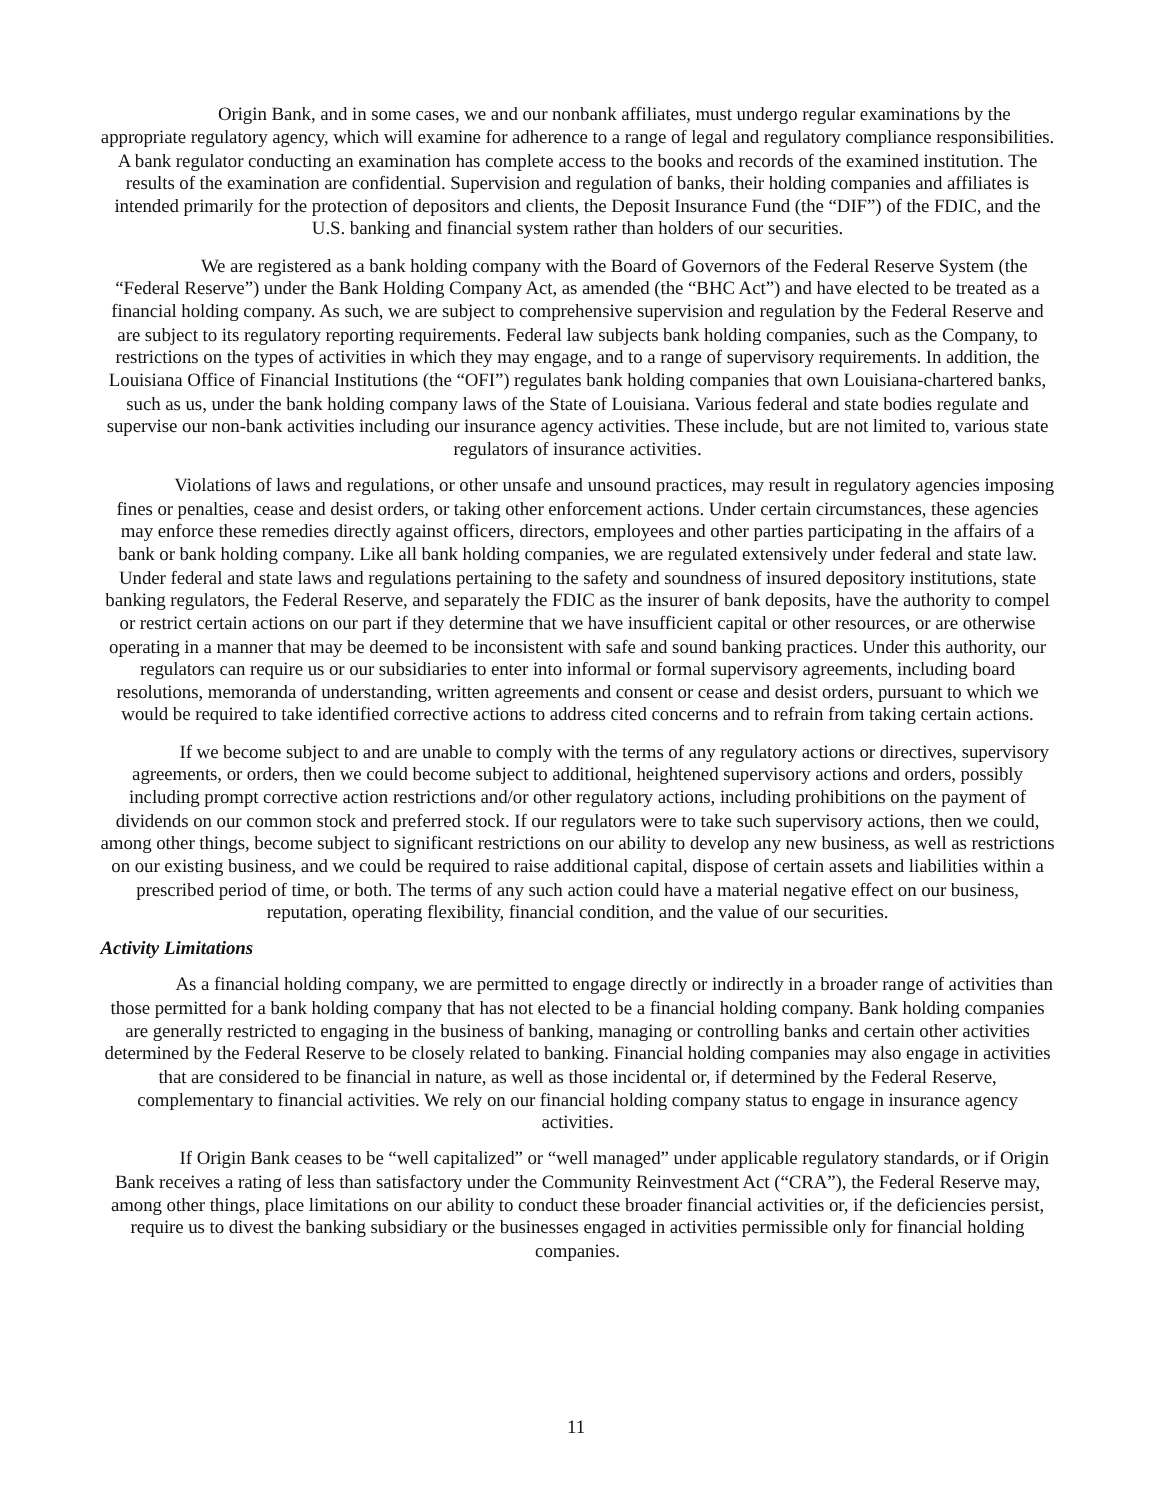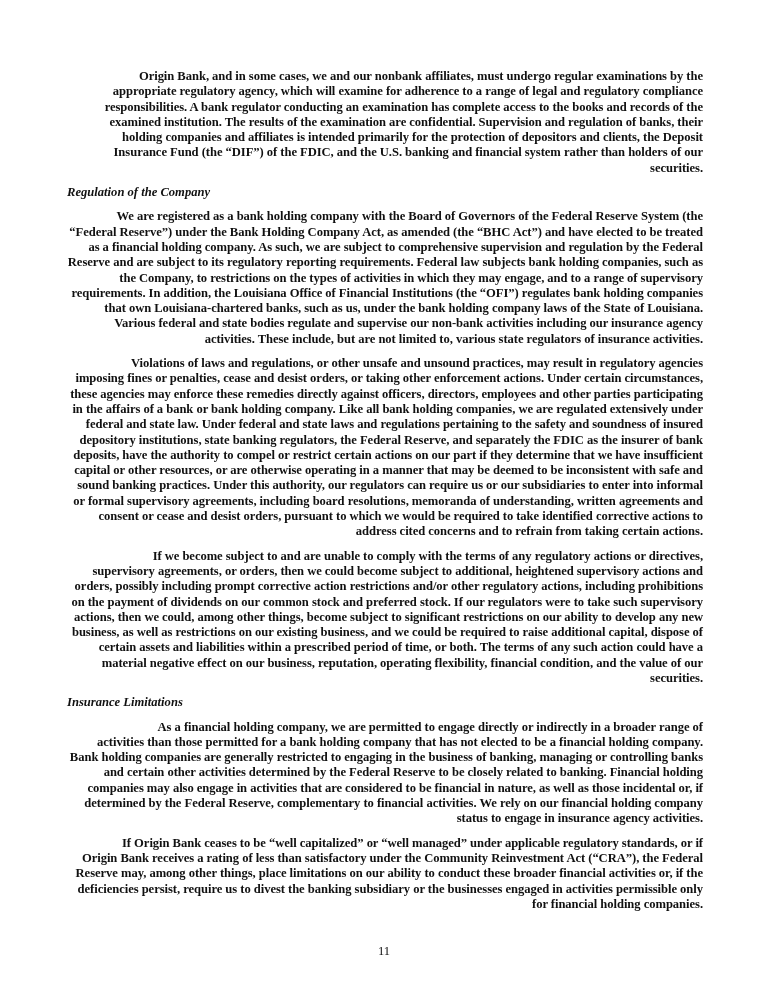--- a/index.html
+++ b/index.html
@@ -19,23 +19,22 @@
       position: absolute;
       left: 67px;
       top: 69px;
       width: 636px;
     }
     .para {
       font-size: 12.6px;
       line-height: 15.3px;
       margin: 0 0 9px 0;
       text-indent: 49px;
-      text-align: right;
+      text-align: center;
       letter-spacing: -0.05px;
-      font-weight: bold;
     }
     .heading {
       font-size: 12.6px;
       line-height: 15.3px;
       font-weight: bold;
       font-style: italic;
       margin: 0 0 9px 0;
     }
     .page-number {
       position: absolute;
@@ -45,22 +44,21 @@
       text-align: center;
       font-size: 12.6px;
       line-height: 15px;
     }
   </style>
 </head>
 <body>
 
 <div class="page">
   <p class="para">Origin Bank, and in some cases, we and our nonbank affiliates, must undergo regular examinations by the appropriate regulatory agency, which will examine for adherence to a range of legal and regulatory compliance responsibilities. A bank regulator conducting an examination has complete access to the books and records of the examined institution. The results of the examination are confidential. Supervision and regulation of banks, their holding companies and affiliates is intended primarily for the protection of depositors and clients, the Deposit Insurance Fund (the “DIF”) of the FDIC, and the U.S. banking and financial system rather than holders of our securities.</p>
-  <p class="heading">Regulation of the Company</p>
   <p class="para">We are registered as a bank holding company with the Board of Governors of the Federal Reserve System (the “Federal Reserve”) under the Bank Holding Company Act, as amended (the “BHC Act”) and have elected to be treated as a financial holding company. As such, we are subject to comprehensive supervision and regulation by the Federal Reserve and are subject to its regulatory reporting requirements. Federal law subjects bank holding companies, such as the Company, to restrictions on the types of activities in which they may engage, and to a range of supervisory requirements. In addition, the Louisiana Office of Financial Institutions (the “OFI”) regulates bank holding companies that own Louisiana-chartered banks, such as us, under the bank holding company laws of the State of Louisiana. Various federal and state bodies regulate and supervise our non-bank activities including our insurance agency activities. These include, but are not limited to, various state regulators of insurance activities.</p>
   <p class="para">Violations of laws and regulations, or other unsafe and unsound practices, may result in regulatory agencies imposing fines or penalties, cease and desist orders, or taking other enforcement actions. Under certain circumstances, these agencies may enforce these remedies directly against officers, directors, employees and other parties participating in the affairs of a bank or bank holding company. Like all bank holding companies, we are regulated extensively under federal and state law. Under federal and state laws and regulations pertaining to the safety and soundness of insured depository institutions, state banking regulators, the Federal Reserve, and separately the FDIC as the insurer of bank deposits, have the authority to compel or restrict certain actions on our part if they determine that we have insufficient capital or other resources, or are otherwise operating in a manner that may be deemed to be inconsistent with safe and sound banking practices. Under this authority, our regulators can require us or our subsidiaries to enter into informal or formal supervisory agreements, including board resolutions, memoranda of understanding, written agreements and consent or cease and desist orders, pursuant to which we would be required to take identified corrective actions to address cited concerns and to refrain from taking certain actions.</p>
   <p class="para">If we become subject to and are unable to comply with the terms of any regulatory actions or directives, supervisory agreements, or orders, then we could become subject to additional, heightened supervisory actions and orders, possibly including prompt corrective action restrictions and/or other regulatory actions, including prohibitions on the payment of dividends on our common stock and preferred stock. If our regulators were to take such supervisory actions, then we could, among other things, become subject to significant restrictions on our ability to develop any new business, as well as restrictions on our existing business, and we could be required to raise additional capital, dispose of certain assets and liabilities within a prescribed period of time, or both. The terms of any such action could have a material negative effect on our business, reputation, operating flexibility, financial condition, and the value of our securities.</p>
-  <p class="heading">Insurance Limitations</p>
+  <p class="heading">Activity Limitations</p>
   <p class="para">As a financial holding company, we are permitted to engage directly or indirectly in a broader range of activities than those permitted for a bank holding company that has not elected to be a financial holding company. Bank holding companies are generally restricted to engaging in the business of banking, managing or controlling banks and certain other activities determined by the Federal Reserve to be closely related to banking. Financial holding companies may also engage in activities that are considered to be financial in nature, as well as those incidental or, if determined by the Federal Reserve, complementary to financial activities. We rely on our financial holding company status to engage in insurance agency activities.</p>
   <p class="para">If Origin Bank ceases to be “well capitalized” or “well managed” under applicable regulatory standards, or if Origin Bank receives a rating of less than satisfactory under the Community Reinvestment Act (“CRA”), the Federal Reserve may, among other things, place limitations on our ability to conduct these broader financial activities or, if the deficiencies persist, require us to divest the banking subsidiary or the businesses engaged in activities permissible only for financial holding companies.</p>
 </div>
 
 <div class="page-number">11</div>
 
 </body></html>

